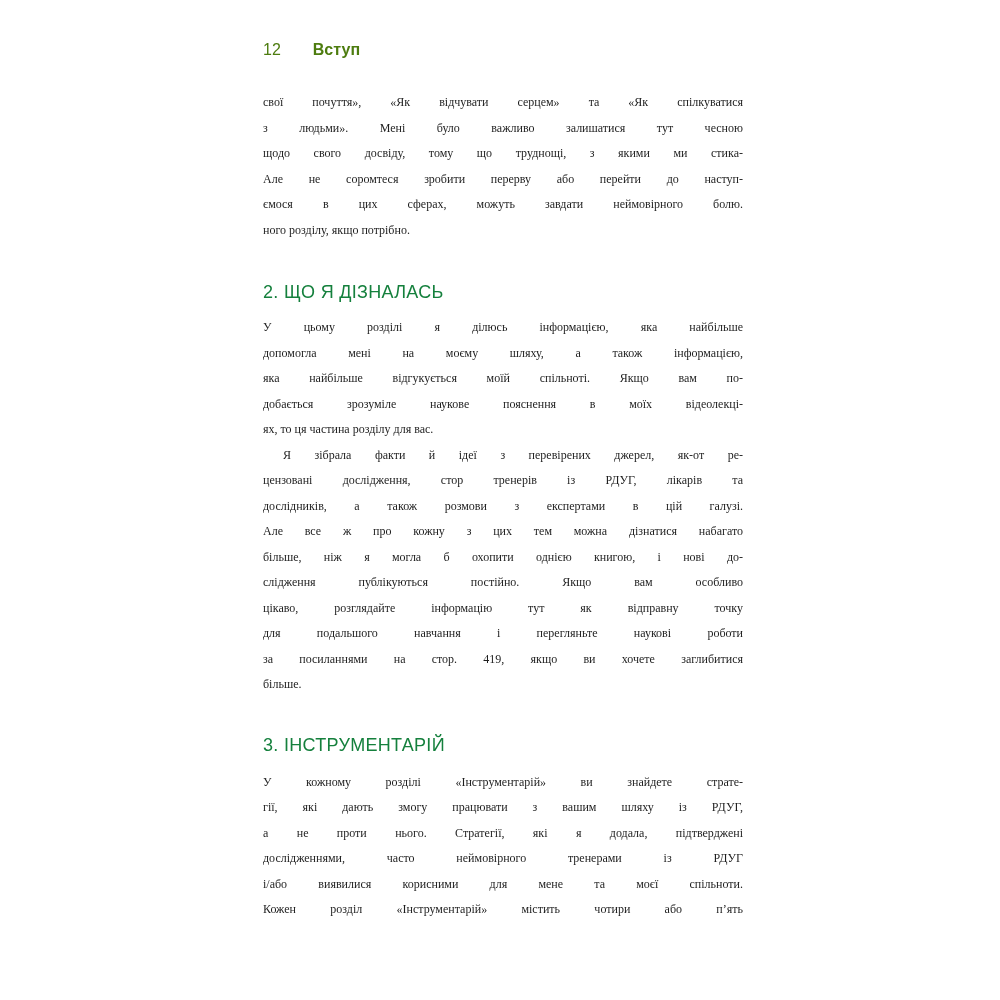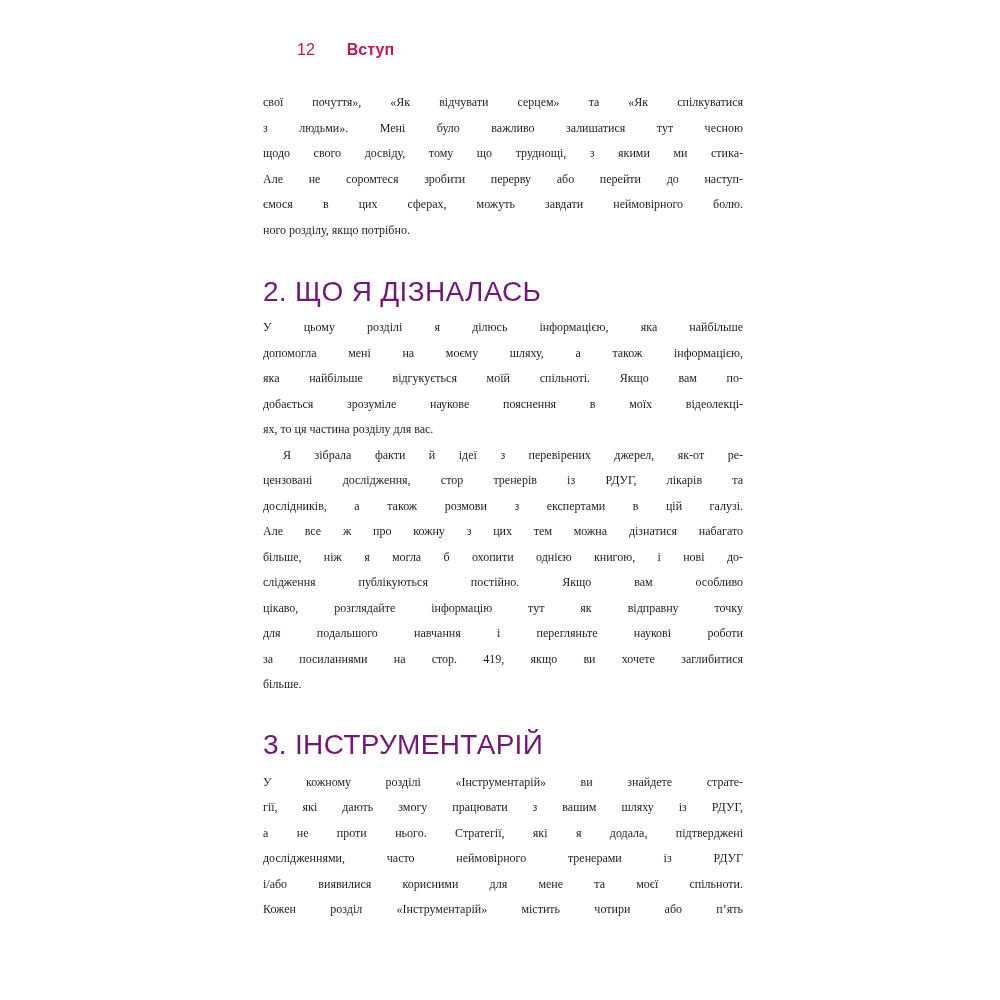--- a/index.html
+++ b/index.html
@@ -18,42 +18,41 @@
   .content {
     position: absolute;
     left: 263px; top: 0;
     width: 480px;
   }
   .header {
     padding-top: 40px;
     font-family: "Liberation Sans", sans-serif;
     font-size: 16px;
     line-height: 20px;
-    color: #be185d;
-    margin-left: 34px;
+    color: #4d7c0f;
   }
   .page-num { display: inline-block; }
   .running-title { display: inline-block; margin-left: 32px; font-weight: bold; }
   .paragraph {
     font-size: 12px;
     line-height: 25.5px;
   }
   .line {
     text-align: justify;
     text-align-last: justify;
   }
   .line.flush { text-align-last: left; }
   .line.indent { text-indent: 20px; }
   .section-heading {
     font-family: "Liberation Sans", sans-serif;
     font-weight: 400;
-    font-size: 28px;
+    font-size: 18px;
     line-height: 30px;
     letter-spacing: 0.3px;
-    color: #701a75;
+    color: #15803d;
   }
   .sec-0 { margin-top: 30px; }
   .sec-1 { margin-top: 34px; margin-bottom: 8px; }
   .sec-4 { margin-top: 32px; margin-bottom: 10px; }
 </style>
 </head>
 <body>
 
 <div class="page">
   <div class="content">

